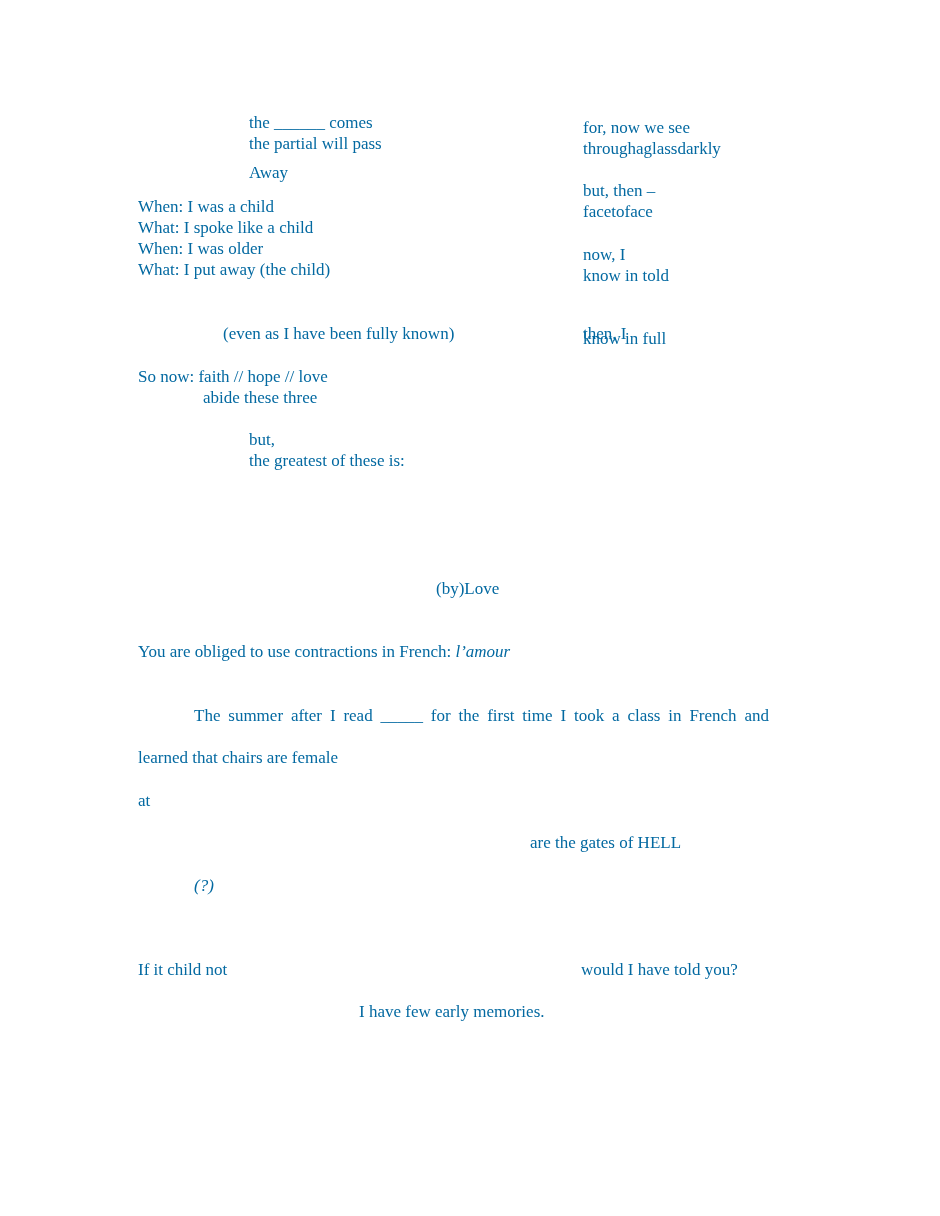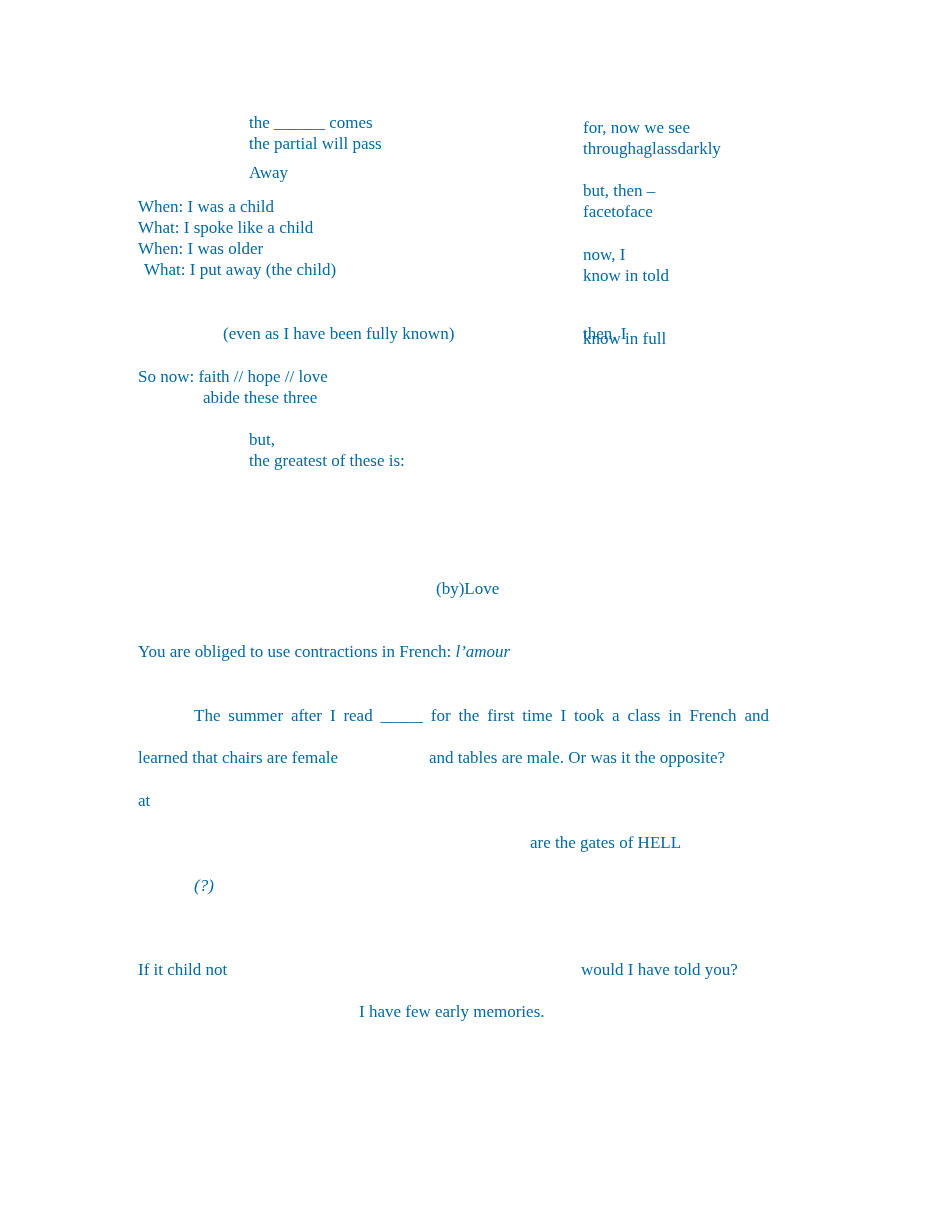--- a/index.html
+++ b/index.html
@@ -36,21 +36,21 @@
 
 <div class="page">
 
   <div class="line" style="left:249px; top:112px;">the ______ comes</div>
   <div class="line" style="left:249px; top:133px;">the partial will pass</div>
   <div class="line" style="left:249px; top:146px;margin-top:16px;">Away</div>
 
   <div class="line" style="left:138px; top:196px;">When: I was a child</div>
   <div class="line" style="left:138px; top:217px;">What: I spoke like a child</div>
   <div class="line" style="left:138px; top:238px;">When: I was older</div>
-  <div class="line" style="left:138px; top:259px;margin-left:6px;">What: I put away (the child)</div>
+  <div class="line" style="left:138px; top:259px;">What: I put away (the child)</div>
 
   <div class="line" style="left:223px; top:323px;">(even as I have been fully known)</div>
 
   <div class="line" style="left:138px; top:366px;">So now: faith // hope // love</div>
   <div class="line" style="left:203px; top:387px;">abide these three</div>
 
   <div class="line" style="left:249px; top:429px;">but,</div>
   <div class="line" style="left:249px; top:450px;">the greatest of these is:</div>
 
   <div class="line" style="left:583px; top:117px;">for, now we see</div>
@@ -62,21 +62,20 @@
   <div class="line" style="left:583px; top:307px;margin-top:16px;">then, I</div>
   <div class="line" style="left:583px; top:328px;">know in full</div>
 
   <div class="line" style="left:436px; top:578px;">(by)Love</div>
 
   <div class="line" style="left:138px; top:641px;"><span>You are obliged to use contractions in French: </span><span class="it">l’amour</span></div>
 
   <div class="line" style="left:194px; top:705px; word-spacing:3.6px;">The summer after I read _____ for the first time I took a class in French and</div>
 
   <div class="line" style="left:138px; top:747px;">learned that chairs are female</div>
-  <div class="line" style="left:429px; top:747px;">and tables are male. Or was it the opposite?</div>
 
   <div class="line" style="left:138px; top:790px;">at</div>
 
   <div class="line" style="left:530px; top:832px;">are the gates of HELL</div>
 
   <div class="line it" style="left:194px; top:875px;">(?)</div>
 
 
   <div class="line" style="left:138px; top:959px;">If it child not</div>
   <div class="line" style="left:581px; top:959px;">would I have told you?</div>

